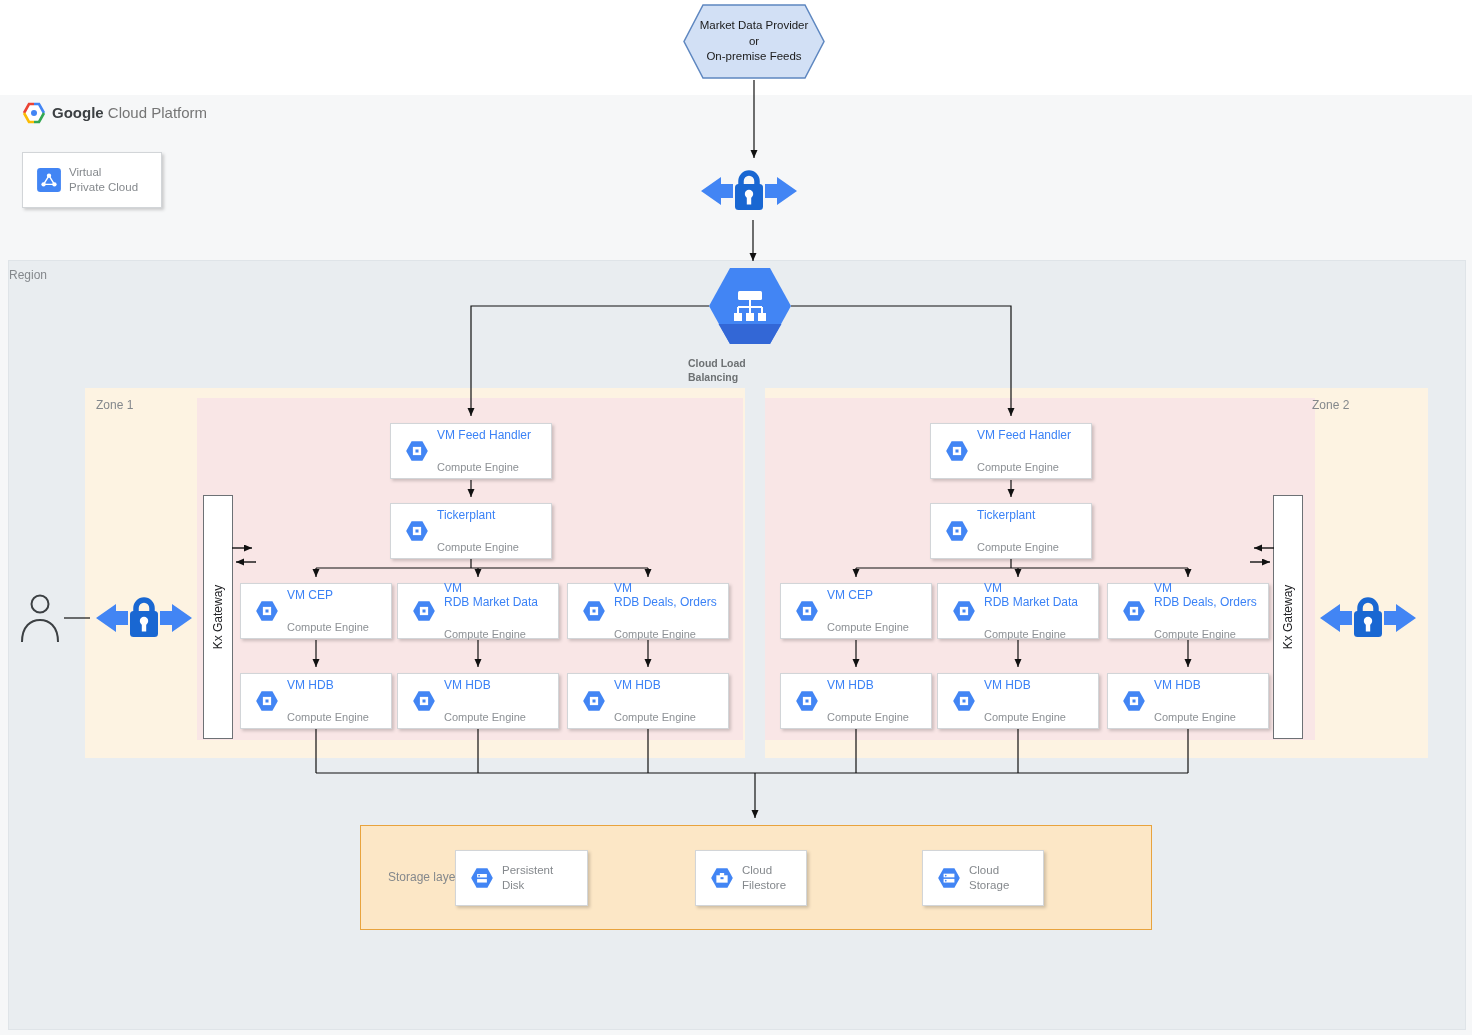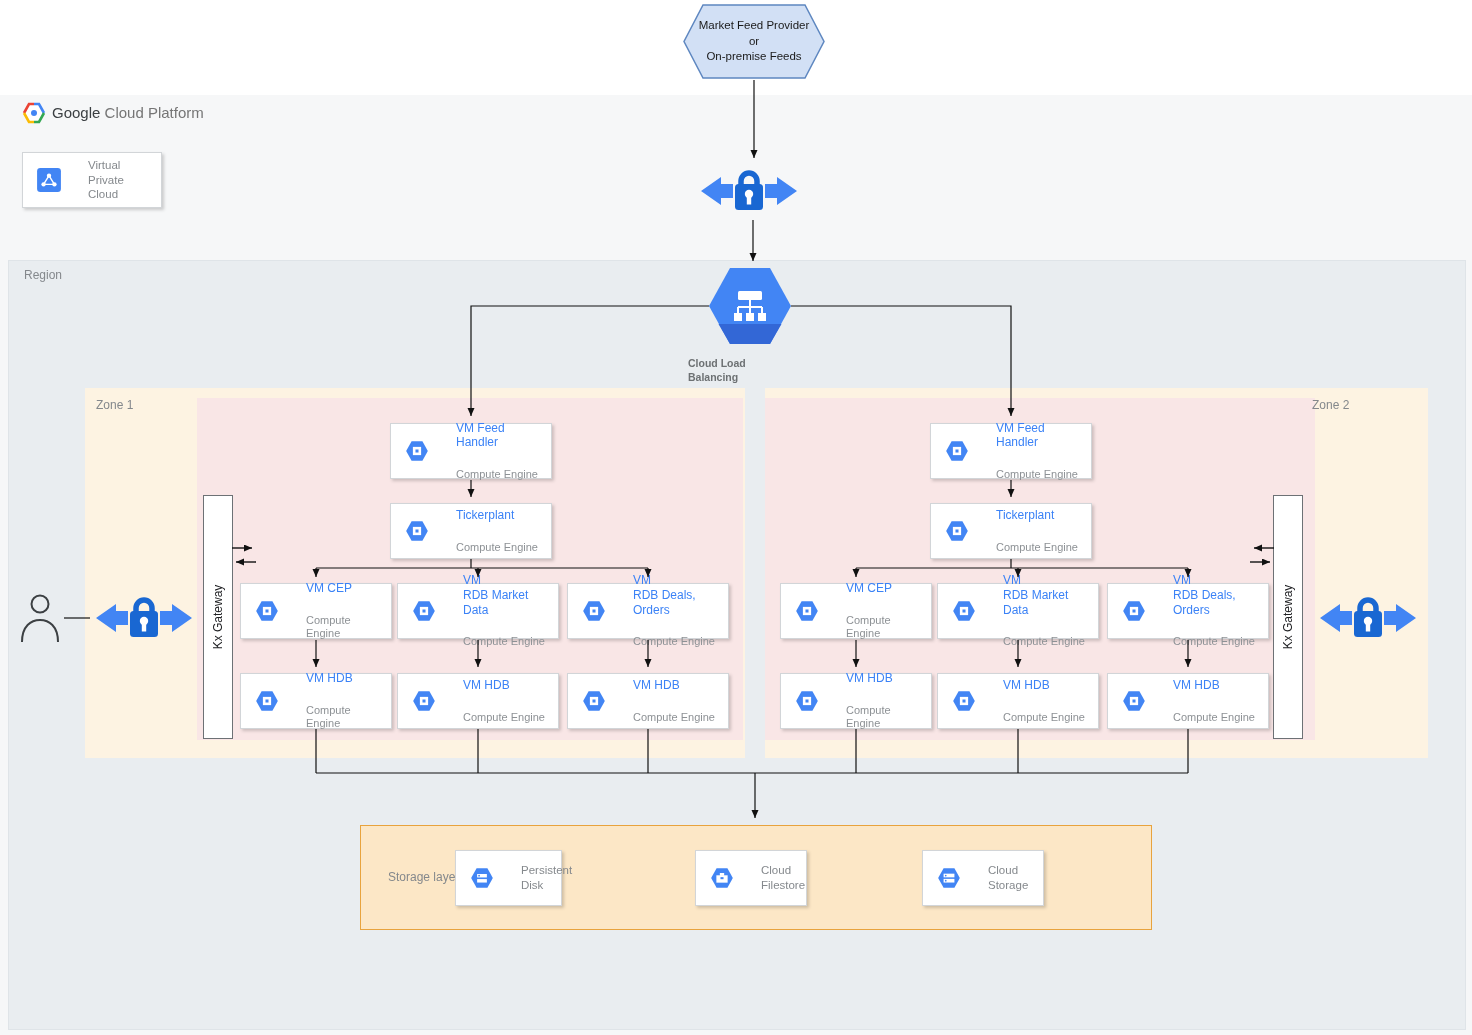--- a/index.html
+++ b/index.html
@@ -4,34 +4,34 @@
 <style>
   *{margin:0;padding:0;box-sizing:border-box}
   body{font-family:"Liberation Sans",sans-serif;background:#ffffff}
   #canvas{position:relative;width:1472px;height:1035px;background:#ffffff;overflow:hidden}
   .bg-strip{position:absolute;left:0;top:95px;width:1472px;height:940px;background:#f6f7f8}
   .region{position:absolute;left:8px;top:260px;width:1458px;height:770px;background:#e9edf0;border:1px solid #dfe4e8}
   .zone{position:absolute;background:#fdf3e2}
   .subnet{position:absolute;background:#f9e6e6}
   .storage-band{position:absolute;left:360px;top:825px;width:792px;height:105px;background:#fce7c6;border:1.5px solid #e8a33d}
   .glabel{position:absolute;font-size:12px;color:#84888c;z-index:2}
-  .card{position:absolute;height:56px;background:#ffffff;border:1px solid #d2d5d8;box-shadow:2px 2px 3px rgba(0,0,0,.18);display:flex;align-items:center;gap:26px;padding:0 6px 0 13px;z-index:2}
+  .card{position:absolute;height:56px;background:#ffffff;border:1px solid #d2d5d8;box-shadow:2px 2px 3px rgba(0,0,0,.18);display:flex;align-items:center;gap:7px;padding:0 6px 0 13px;z-index:2}
   .ci{width:26px;height:26px;flex:0 0 auto}
   .ct{line-height:1.2}
   .t{font-size:12px;color:#3b82f6;line-height:1.22}
   .sub{font-size:11px;color:#8d9195;line-height:1.22;margin-top:18px}
   .gray-line{font-size:11.5px;color:#85898d;line-height:1.3}
   .gateway{position:absolute;top:495px;width:30px;height:244px;background:#ffffff;border:1px solid #6d7175;display:flex;align-items:center;justify-content:center;z-index:2}
   .vert{transform:rotate(-90deg);white-space:nowrap;font-size:12px;color:#202124}
   .overlay{position:absolute;left:0;top:0;width:1472px;height:1035px;z-index:3;pointer-events:none}
   .icon-abs{position:absolute;z-index:2}
   .hex-text{position:absolute;left:683px;top:4px;width:142px;height:75px;display:flex;flex-direction:column;align-items:center;justify-content:center;font-size:11.5px;color:#1a1a1a;line-height:1.35;z-index:2;text-align:center}
   .lb-label{position:absolute;left:688px;top:357px;width:124px;text-align:left;font-size:10.5px;font-weight:700;color:#6d7173;line-height:1.3;z-index:2}
   .header{position:absolute;left:52px;top:104px;font-size:15px;z-index:2}
-  .header .b{font-weight:400;color:#3c4043}
+  .header .b{font-weight:700;color:#3c4043}
   .header .l{color:#757575}
 </style>
 </head>
 <body>
 
 <svg width="0" height="0" style="position:absolute">
   <defs>
     <symbol id="i-ce" viewBox="0 0 24 24">
       <polygon points="7,3 17,3 22,12 17,21 7,21 2,12" fill="#4285f4"></polygon>
       <rect x="8.2" y="8.2" width="7.6" height="7.6" fill="#fff"></rect>
@@ -92,21 +92,21 @@
       <path d="M22 12 L17 21 H12" stroke="#34a853" stroke-width="2.6" fill="none"></path>
       <circle cx="12" cy="12" r="3" fill="#4285f4"></circle>
     </symbol>
   </defs>
 </svg>
 
 <div id="canvas">
 
   <div class="bg-strip"></div>
   <div class="region"></div>
-  <div class="glabel" style="left:24px;top:268px">Region</div>
+  <div class="glabel" style="left:9px;top:268px">Region</div>
 
   <div class="zone" style="left:85px;top:388px;width:660px;height:370px"></div>
   <div class="subnet" style="left:197px;top:398px;width:546px;height:342px"></div>
   <div class="glabel" style="left:96px;top:398px">Zone 1</div>
 
   <div class="zone" style="left:765px;top:388px;width:663px;height:370px"></div>
   <div class="subnet" style="left:765px;top:398px;width:550px;height:342px"></div>
   <div class="glabel" style="left:1312px;top:398px">Zone 2</div>
 
   <div class="storage-band"></div>
@@ -169,21 +169,21 @@
     <div class="ct">
       <div class="gray-line">Virtual</div>
       <div class="gray-line">Private Cloud</div>
     </div>
   </div>
 
   <svg class="icon-abs" style="left:683px;top:4px;width:142px;height:75px" viewBox="0 0 142 75">
     <polygon points="20,1 122,1 141,37.5 122,74 20,74 1,37.5" fill="#d2e0f5" stroke="#5e87c0" stroke-width="1.5"></polygon>
   </svg>
   <div class="hex-text">
-    <div>Market Feed Provider</div>
+    <div>Market Data Provider</div>
     <div>or</div>
     <div>On-premise Feeds</div>
   </div>
 
   <svg class="icon-abs" style="left:697px;top:164px;width:104px;height:54px">
       <use href="#i-lock"></use>
     </svg>
 
   <svg class="icon-abs" style="left:708px;top:267px;width:84px;height:78px">
       <use href="#i-lb"></use>
@@ -354,21 +354,21 @@
   <div class="card" style="left:1107px;top:673px;width:162px">
     <svg class="ci">
         <use href="#i-ce"></use>
       </svg>
     <div class="ct">
       <div class="t">VM HDB</div>
       <div class="sub">Compute Engine</div>
     </div>
   </div>
 
-  <div class="card" style="left:455px;top:850px;width:107px">
+  <div class="card" style="left:455px;top:850px;width:133px">
     <svg class="ci">
         <use href="#i-disk"></use>
       </svg>
     <div class="ct">
       <div class="gray-line">Persistent</div>
       <div class="gray-line">Disk</div>
     </div>
   </div>
   <div class="card" style="left:695px;top:850px;width:112px">
     <svg class="ci">

